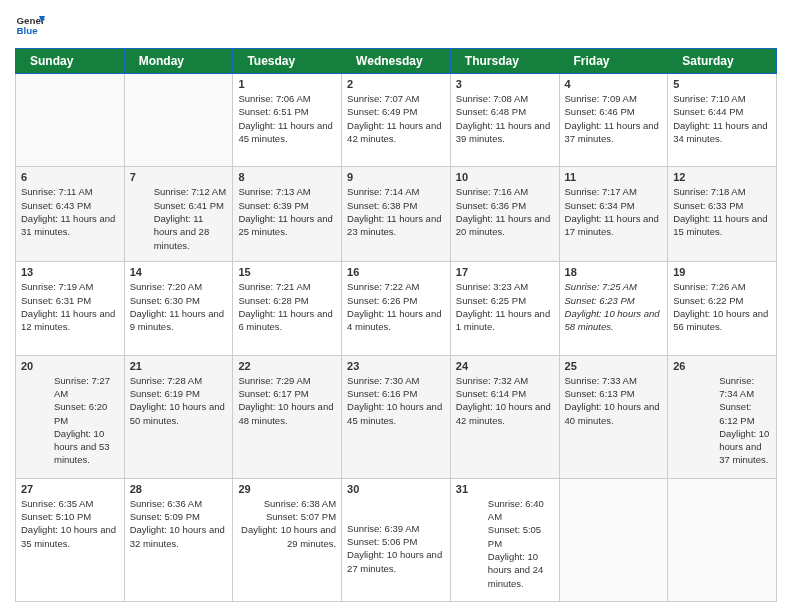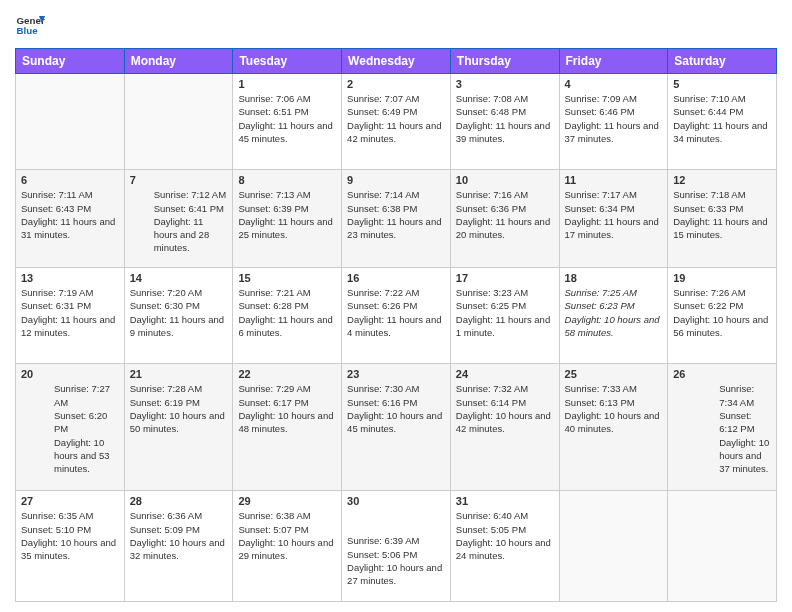--- a/index.html
+++ b/index.html
@@ -44,24 +44,24 @@
       font-size: 14px;
       color: #555;
     }
     .calendar {
       flex: 1;
       border-collapse: collapse;
       width: 100%;
       table-layout: fixed;
     }
     .calendar th {
-      background: #8b5cf6;
+      background: #15803d;
       color: #fff;
       text-align: left;
-      padding: 5px 6px;
+      padding: 5px 14px;
       font-size: 12px;
       border: 1px solid #1565c0;
     }
     .calendar td {
       vertical-align: top;
       border: 1px solid #ccc;
       padding: 4px 5px;
       font-size: 9.5px;
       color: #333;
       height: 88px;
@@ -286,33 +286,33 @@
 Daylight: 10 hours and 35 minutes.</div>
           </td>
           <td>
             <span class="day-num">28</span>
             <div class="day-info" style="white-space: pre-line;">Sunrise: 6:36 AM
 Sunset: 5:09 PM
 Daylight: 10 hours and 32 minutes.</div>
           </td>
           <td>
             <span class="day-num">29</span>
-            <div class="day-info" style="white-space: pre-line;">Sunrise: 6:38 AM
+            <div class="day-info" style="white-space: pre-line; text-align: right;">Sunrise: 6:38 AM
 Sunset: 5:07 PM
 Daylight: 10 hours and 29 minutes.</div>
           </td>
           <td>
             <span class="day-num">30</span>
             <div class="day-info" style="white-space: pre-line; margin-top: 27px;">Sunrise: 6:39 AM
 Sunset: 5:06 PM
 Daylight: 10 hours and 27 minutes.</div>
           </td>
           <td>
             <span class="day-num">31</span>
-            <div class="day-info" style="white-space: pre-line;">Sunrise: 6:40 AM
+            <div class="day-info" style="white-space: pre-line; margin-left: 32px;">Sunrise: 6:40 AM
 Sunset: 5:05 PM
 Daylight: 10 hours and 24 minutes.</div>
           </td>
           <td class="empty"></td>
           <td class="empty"></td>
         </tr>
       </tbody>
   </table>
 </div>
 

